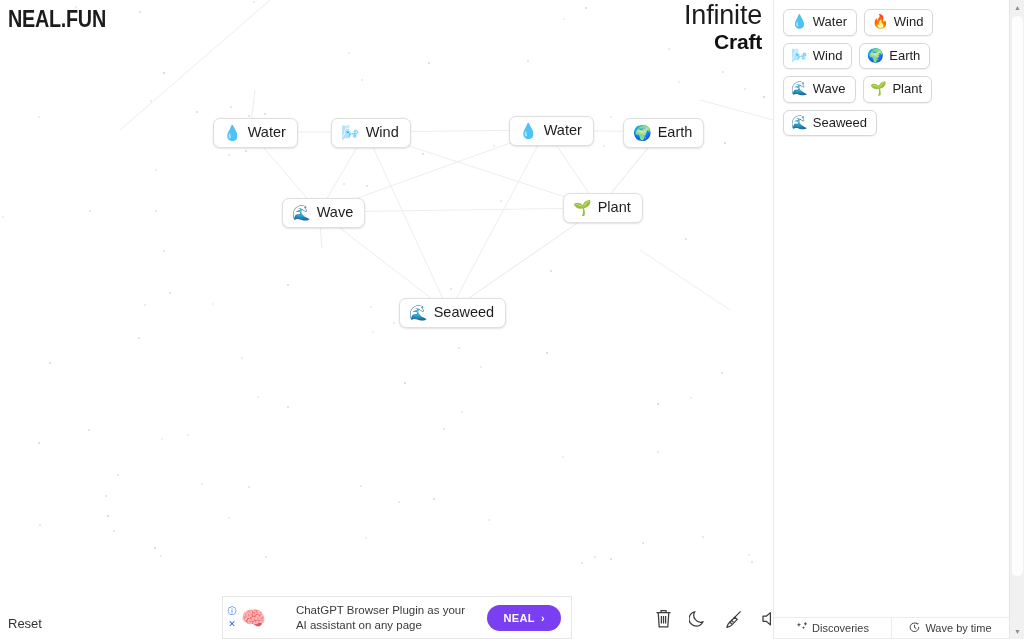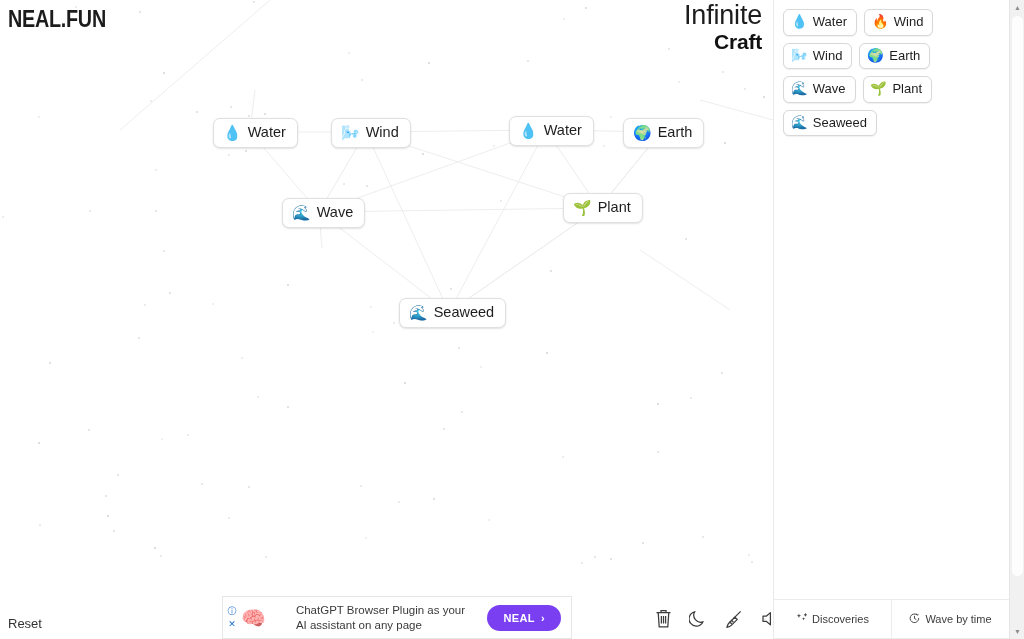--- a/index.html
+++ b/index.html
@@ -106,21 +106,21 @@
     display: inline-flex; align-items: center; gap: 5px;
     background: #fff; border: 1px solid #d8d8d8; border-radius: 6px;
     padding: 4px 9px 5px 7px; font-size: 13px; color: #1e1e1e;
     box-shadow: 0 1px 1px rgba(0,0,0,0.06);
     cursor: pointer; white-space: nowrap; line-height: 1.2;
   }
   .chip .emoji { font-size: 13.5px; line-height: 1; }
 
   #sidebar-tabs {
     display: flex; border-top: 1px solid #ececec; border-bottom: 1px solid #ececec;
-    height: 40px;
+    height: 22px;
   }
   #sidebar-tabs .tab {
     flex: 1; display: flex; align-items: center; justify-content: center; gap: 5px;
     font-size: 11px; color: #3c3c3c; cursor: pointer; background: #fff;
   }
   #sidebar-tabs .tab:first-child { border-right: 1px solid #ececec; }
 
   #searchrow {
     height: 31px; display: flex; align-items: center; gap: 7px;
     padding: 0 10px; background: #fff;

